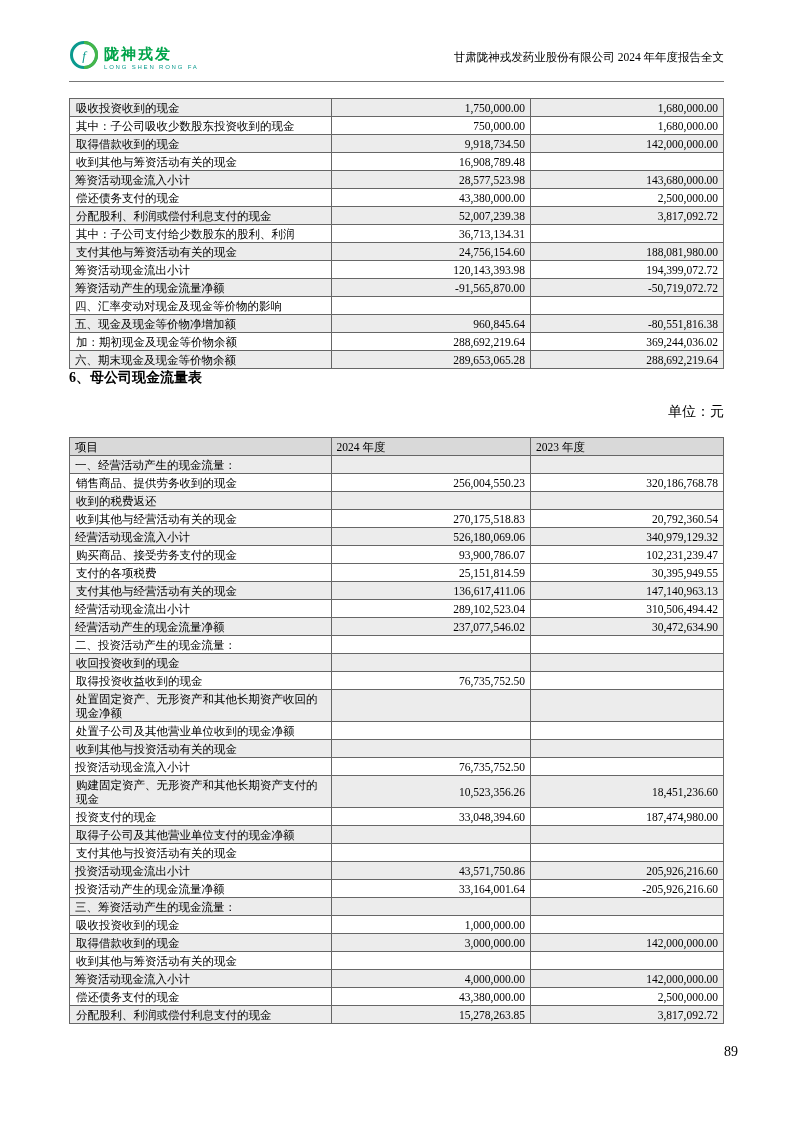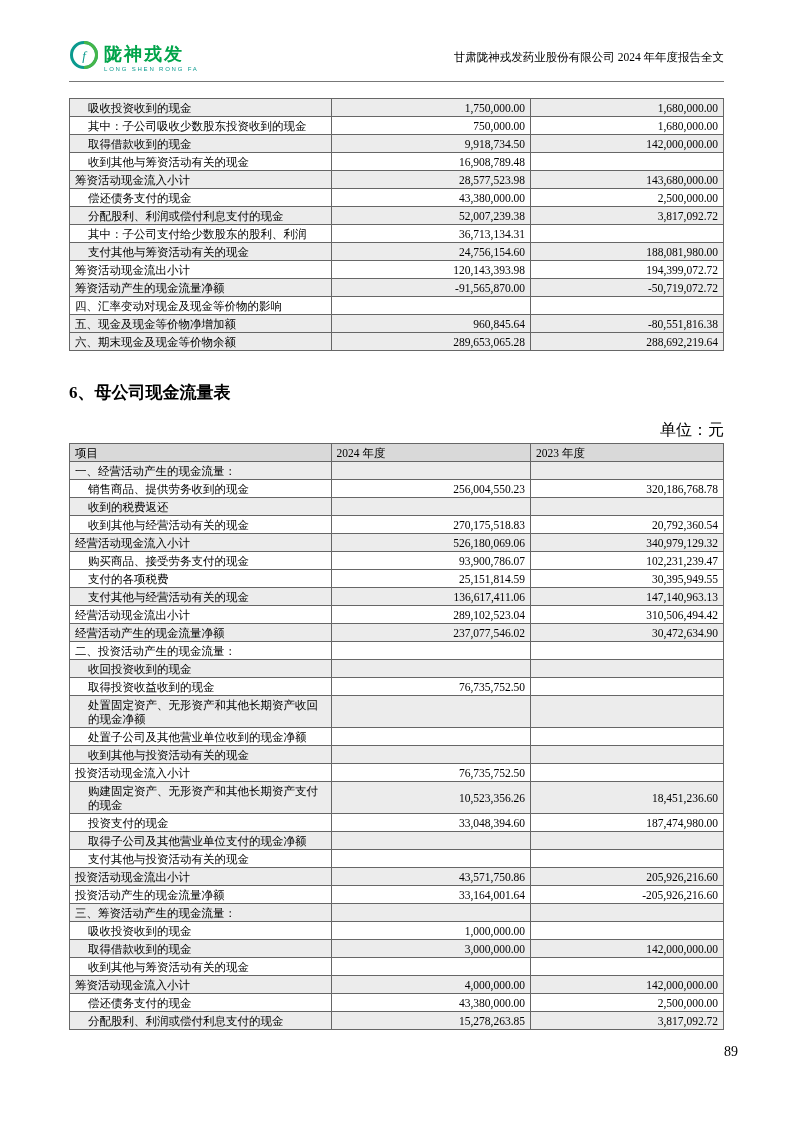--- a/index.html
+++ b/index.html
@@ -7,39 +7,39 @@
   .page {
     width:793px; height:1122px; margin:0 auto; background:#ffffff;
     position:relative; color:#000;
     font-family:"Liberation Serif","DejaVu Serif",serif;
     padding:40px 69px 0 69px; overflow:hidden;
   }
   
   .hdr { display:flex; justify-content:space-between; align-items:center;
          padding-bottom:7px; border-bottom:1px solid #777; }
   .logo { display:flex; align-items:center; gap:5px; }
-  .logo-text .brand { font-size:18px; font-weight:bold; color:#00a44a; letter-spacing:2px;
+  .logo-text .brand { font-size:15px; font-weight:bold; color:#00a44a; letter-spacing:2px;
                       font-family:"Liberation Sans","DejaVu Sans",sans-serif; }
   .logo-text .sub { font-size:6px; color:#0a9a8e; letter-spacing:1.8px;
                     font-family:"Liberation Sans","DejaVu Sans",sans-serif; }
   .report-title { font-size:11.5px; }
   
   table { width:100%; border-collapse:collapse; table-layout:fixed; empty-cells:show; }
   td,th { border:1px solid #666; font-size:11.5px; line-height:14px;
           vertical-align:middle; padding:1.5px 5px; font-weight:normal; }
   thead th { background:#d9d9d9; text-align:left; }
   tr.shade td { background:#ececec; }
   td.c-item { text-align:left; }
-  td.c-item.ind1 { padding-left:18px; }
+  td.c-item.ind1 { padding-left:6px; }
   td.c-item.ind0 { padding-left:5px; }
   td.c-num { text-align:right; }
   .tbl1 { margin-top:16px; }
   
-  .sec-heading { margin-top:30px; font-size:17px; font-weight:bold; }
-  .unit-line { margin-top:16px; margin-bottom:2px; text-align:right; font-size:16px; }
+  .sec-heading { font-size:14px; font-weight:bold; }
+  .unit-line { margin-top:16px; margin-bottom:16px; text-align:right; font-size:14px; }
   
   .page-num { position:absolute; right:55px; bottom:62px; font-size:14px; }
 </style>
 </head>
 <body>
 
 <div class="page">
 
   <div class="hdr">
     <div class="logo">
@@ -123,20 +123,25 @@
         <tr>
           <td class="c-item ind0">四、汇率变动对现金及现金等价物的影响</td>
           <td class="c-num"></td>
           <td class="c-num"></td>
         </tr>
         <tr class="shade">
           <td class="c-item ind0">五、现金及现金等价物净增加额</td>
           <td class="c-num">960,845.64</td>
           <td class="c-num">-80,551,816.38</td>
         </tr>
+        <tr>
+          <td class="c-item ind1">加：期初现金及现金等价物余额</td>
+          <td class="c-num">288,692,219.64</td>
+          <td class="c-num">369,244,036.02</td>
+        </tr>
         <tr class="shade">
           <td class="c-item ind0">六、期末现金及现金等价物余额</td>
           <td class="c-num">289,653,065.28</td>
           <td class="c-num">288,692,219.64</td>
         </tr>
       </tbody>
   </table>
 
   <div class="sec-heading">6、母公司现金流量表</div>
 

